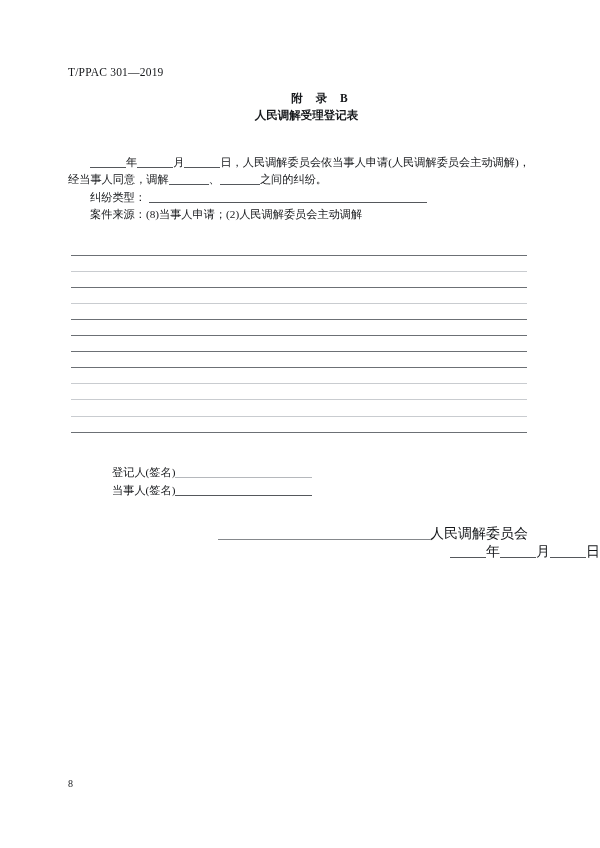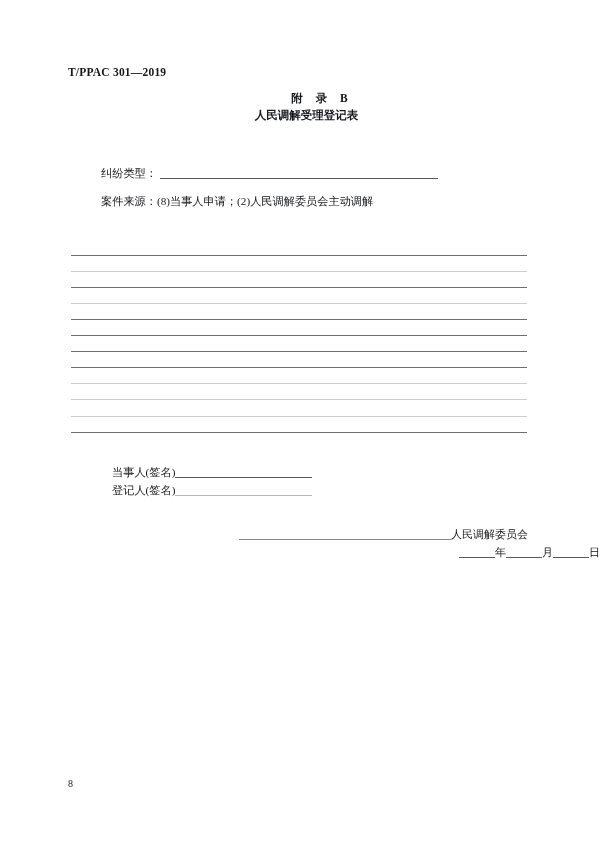--- a/index.html
+++ b/index.html
@@ -18,21 +18,21 @@
     overflow: hidden;
     color: #15171a;
   }
 
   
   .std-id {
     position: absolute;
     left: 68px;
     top: 66px;
     font-size: 11.5px;
-    font-weight: bold;
+    font-weight: normal;
     letter-spacing: 0.2px;
     white-space: nowrap;
   }
 
   
   .annex-block {
     position: absolute;
     left: 0;
     right: 0;
     top: 90px;
@@ -73,21 +73,21 @@
   }
   .rule-inline {
     display: inline-block;
     border-bottom: 1px solid #55585c;
     vertical-align: -2px;
   }
   .w-date  { width: 36px; }
   .w-party { width: 40px; }
 
   .field-row {
-    margin: 11px;
+    margin: 0;
     padding-left: 22px;
     white-space: nowrap;
   }
   .field-row .rule-long {
     display: inline-block;
     width: 278px;
     border-bottom: 1px solid #55585c;
     vertical-align: -2px;
     margin-left: 3px;
   }
@@ -121,21 +121,21 @@
     vertical-align: -2px;
   }
   .sign-row .rule-sign.faint { border-bottom-color: #b5b8bc; }
 
   
   .committee-wrap {
     position: absolute;
     left: 0;
     top: 525px;
     width: 600px;
-    font-size: 11px;
+    font-size: 14px;
     line-height: 18px;
   }
   .committee-row {
     text-align: right;
     padding-right: 72px;
     white-space: nowrap;
   }
   .committee-row .rule-committee {
     display: inline-block;
     width: 212px;
@@ -172,20 +172,21 @@
 
   <div class="std-id">T/PPAC 301—2019</div>
 
   <div class="annex-block">
     <div class="annex-title">附 录 B</div>
     <div class="annex-name">人民调解受理登记表</div>
   </div>
 
   <div class="body-wrap">
 
+    <p class="para"><span class="rule-inline w-date"></span><span>年</span><span class="rule-inline w-date"></span><span>月</span><span class="rule-inline w-date"></span><span>日，</span><span>人民调解委员会依当事人申请(人民调解委员会主动调解)，</span><span>经当事人同意，调解</span><span class="rule-inline w-party"></span><span>、</span><span class="rule-inline w-party"></span><span>之间的纠纷。</span></p>
 
     <p class="field-row"><span>纠纷类型：</span><span class="rule-long"></span></p>
 
     <p class="field-row"><span>案件来源：(8)当事人申请；(2)人民调解委员会主动调解</span></p>
 
   </div>
 
   <div class="lines">
     <div class="line"></div>
     <div class="line faint"></div>
@@ -195,22 +196,22 @@
     <div class="line"></div>
     <div class="line"></div>
     <div class="line"></div>
     <div class="line faint"></div>
     <div class="line faint"></div>
     <div class="line faint"></div>
     <div class="line"></div>
   </div>
 
   <div class="sign-wrap">
+    <div class="sign-row"><span>登记人(签名)</span><span class="rule-sign faint"></span></div>
     <div class="sign-row"><span>当事人(签名)</span><span class="rule-sign"></span></div>
-    <div class="sign-row"><span>登记人(签名)</span><span class="rule-sign faint"></span></div>
   </div>
 
   <div class="committee-wrap">
     <div class="committee-row"><span class="rule-committee"></span><span>人民调解委员会</span></div>
     <div class="date-row"><span class="rule-inline rule-d"></span><span>年</span><span class="rule-inline rule-d"></span><span>月</span><span class="rule-inline rule-d"></span><span>日</span></div>
   </div>
 
 
   <div class="page-number">8</div>
 

